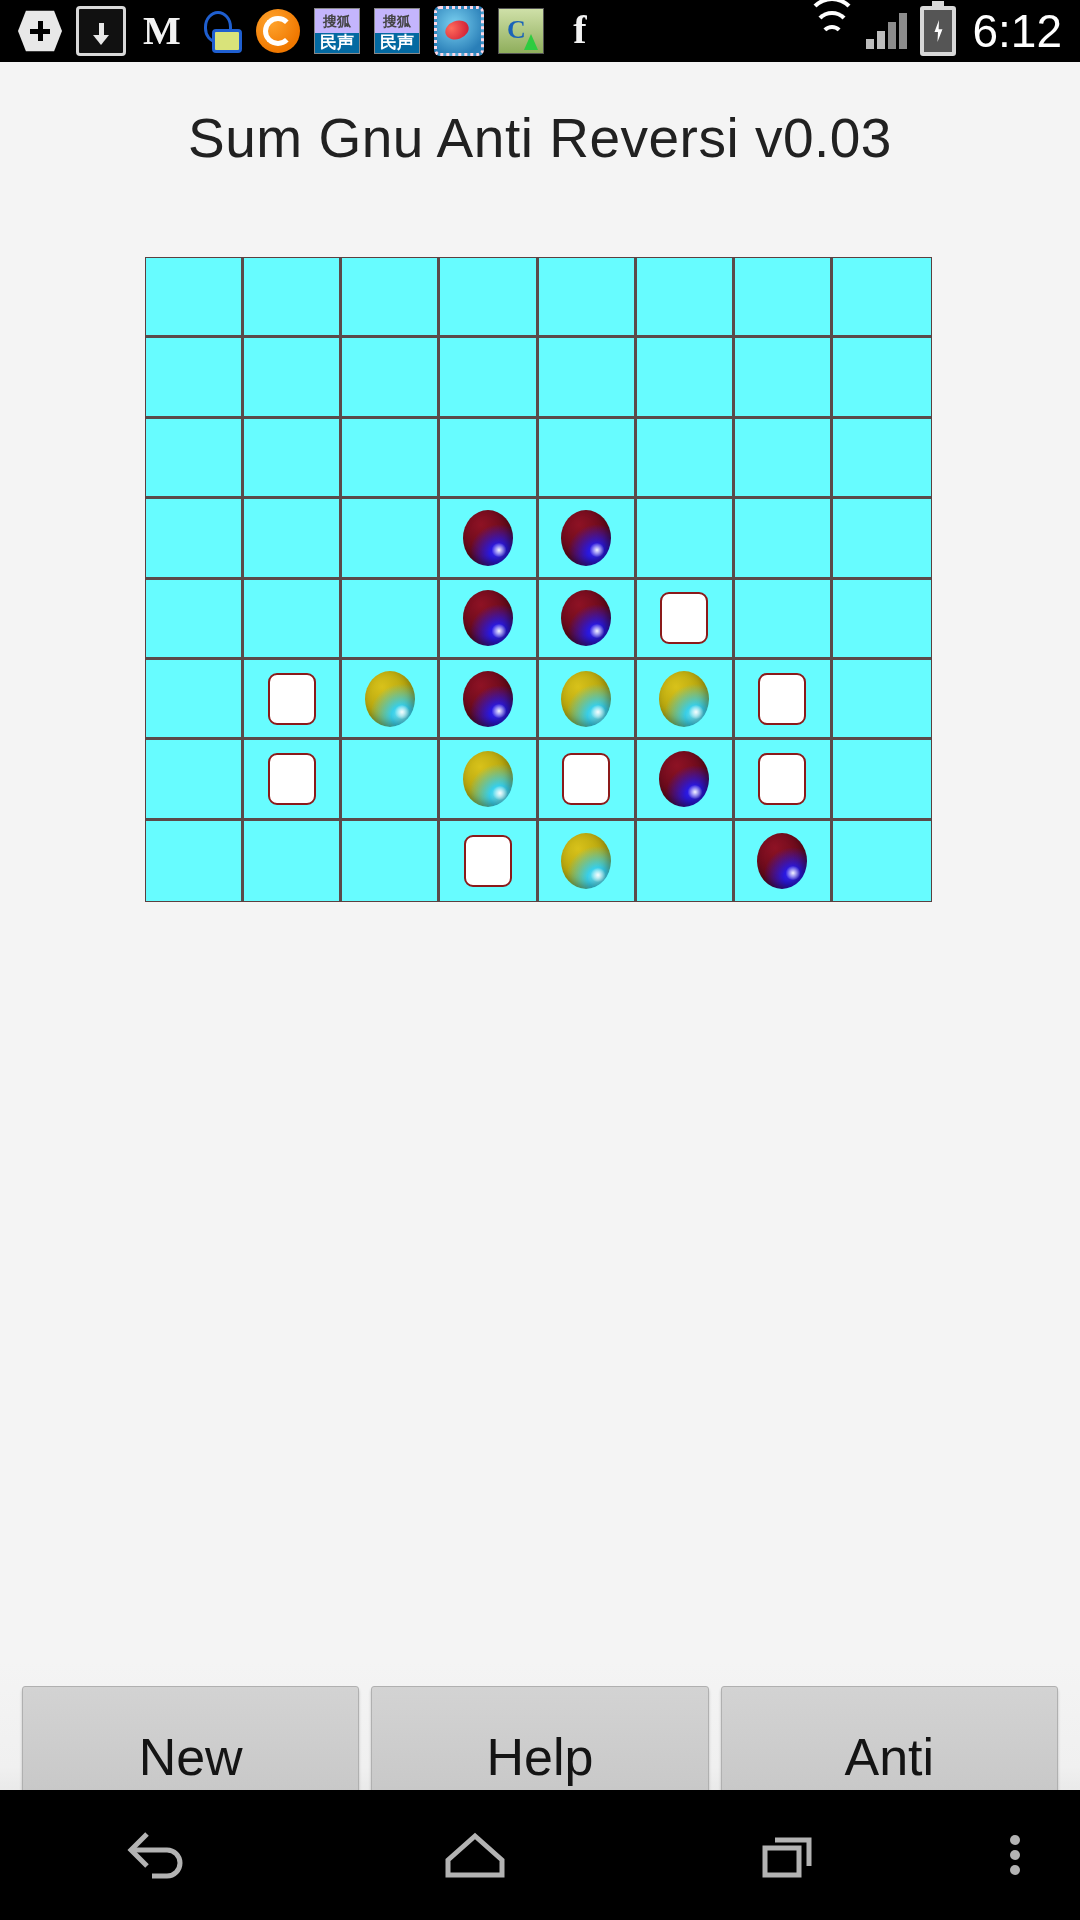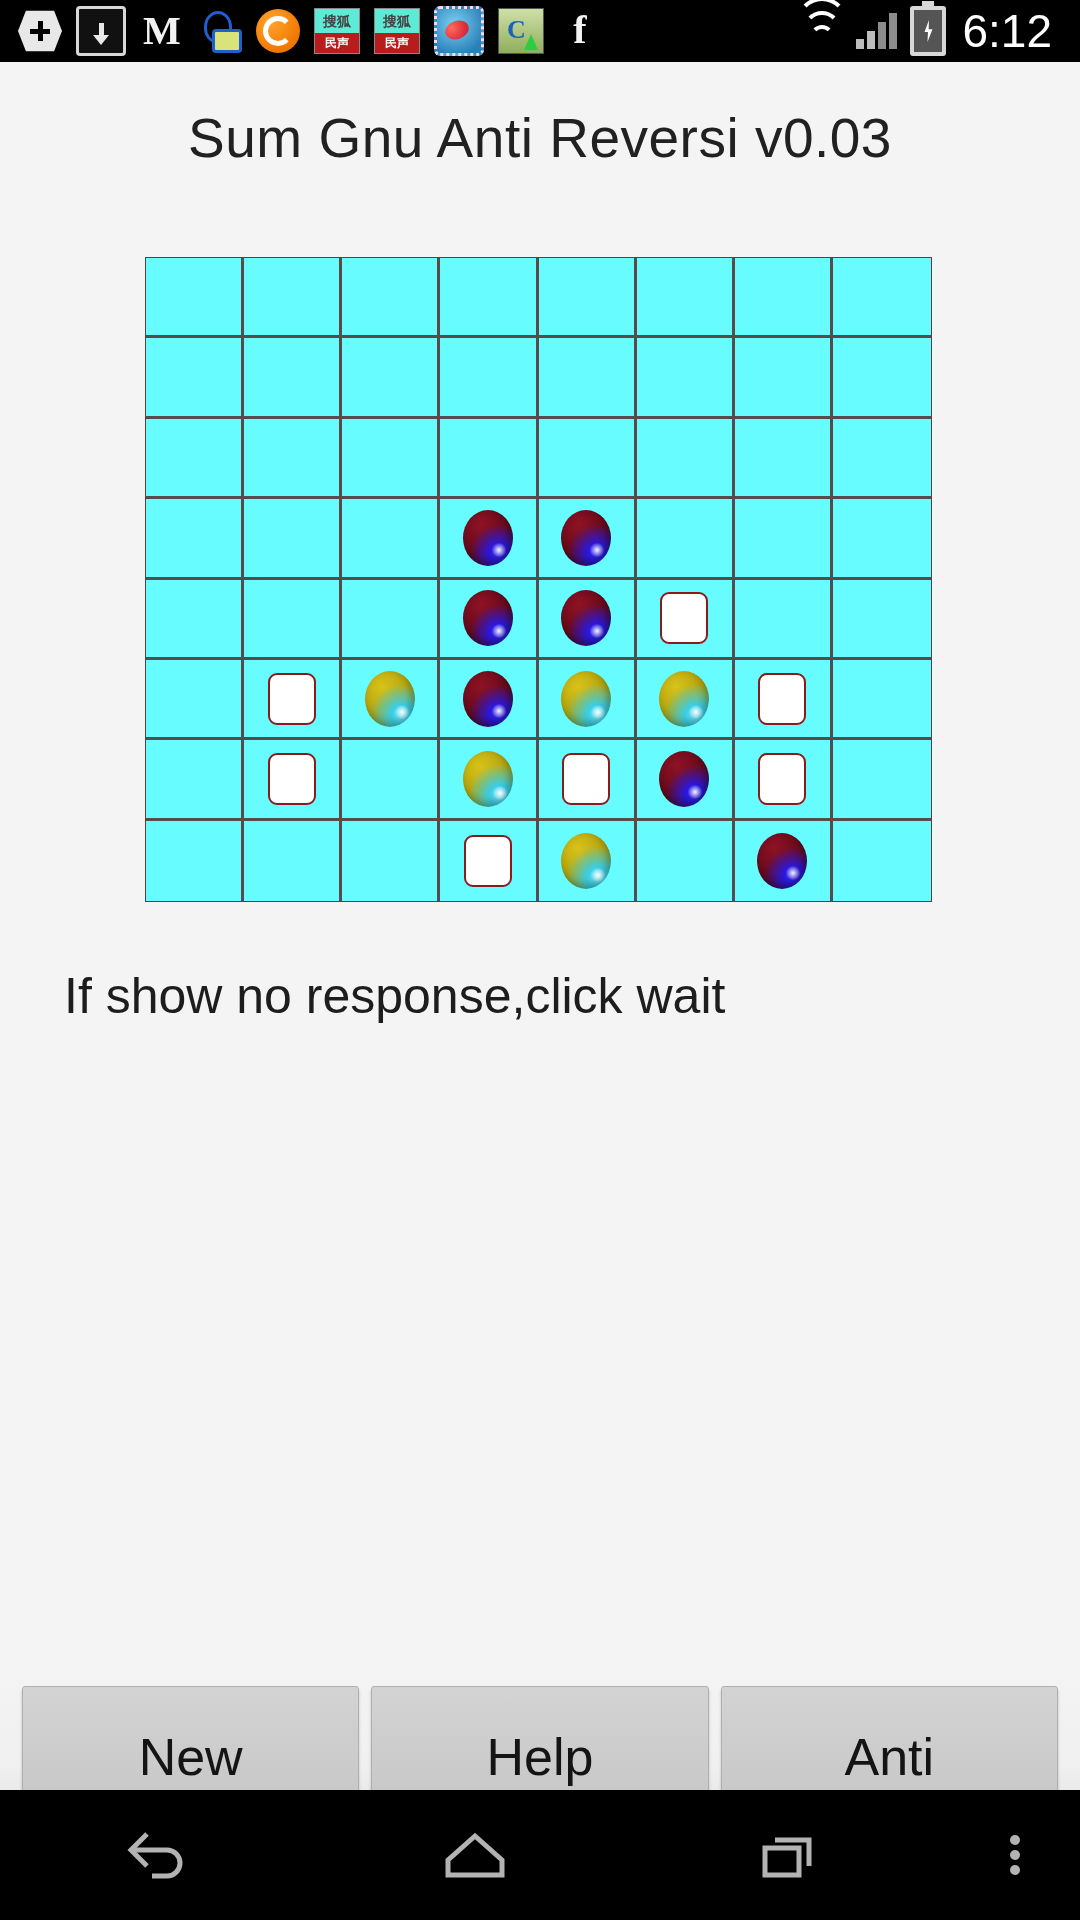--- a/index.html
+++ b/index.html
@@ -10,21 +10,21 @@
     overflow:hidden;
     position:relative;
   }
 
   
   #statusbar{
     position:absolute;left:0;top:0;width:1080px;height:62px;
     background:#000;display:flex;align-items:center;
   }
   .sb-left{display:flex;align-items:center;padding-left:18px;gap:14px;flex:1;}
-  .sb-right{display:flex;align-items:center;gap:10px;padding-right:28px;justify-content:flex-end;}
+  .sb-right{display:flex;align-items:center;gap:10px;padding-right:18px;justify-content:flex-end;}
   .sbicon{width:44px;height:44px;position:relative;display:block;}
 
   .ic-plus{background:#e8e8e8;clip-path:polygon(18% 4%,82% 4%,100% 50%,82% 96%,18% 96%,0% 50%);}
   .ic-plus:after{content:"";position:absolute;left:50%;top:50%;width:20px;height:20px;
     transform:translate(-50%,-50%);
     background:
       linear-gradient(#000,#000) center/20px 5px no-repeat,
       linear-gradient(#000,#000) center/5px 20px no-repeat;}
 
   .ic-down{border:3px solid #d8d8d8;border-radius:4px;background:#111;}
@@ -47,24 +47,24 @@
   .ic-qq:before{content:"";position:absolute;left:6px;top:2px;width:22px;height:26px;
     border:3px solid #1f5fd0;border-radius:50% 50% 45% 45%;}
   .ic-qq:after{content:"";position:absolute;left:14px;top:20px;width:24px;height:18px;
     background:#d9e37a;border:3px solid #1f5fd0;border-radius:4px;}
 
   .ic-orange{background:radial-gradient(circle at 35% 30%,#ffa42e,#f07800 70%);border-radius:50%;}
   .ic-orange:after{content:"";position:absolute;left:50%;top:50%;transform:translate(-50%,-50%);
     width:20px;height:20px;border:5px solid #fff;border-radius:50%;border-right-color:transparent;}
 
   .ic-sohu{background:#fff;border:1px solid #888;}
-  .ic-sohu .top{position:absolute;left:0;top:0;width:100%;height:55%;background:#5eead4;
+  .ic-sohu .top{position:absolute;left:0;top:0;width:100%;height:55%;background:#c4b5fd;
     color:#444;font-size:14px;line-height:24px;text-align:center;font-weight:700;}
-  .ic-sohu .bot{position:absolute;left:0;bottom:0;width:100%;height:45%;background:#b91c1c;
-    color:#fff;font-size:12px;line-height:20px;text-align:center;font-weight:700;}
+  .ic-sohu .bot{position:absolute;left:0;bottom:0;width:100%;height:45%;background:#0369a1;
+    color:#fff;font-size:17px;line-height:20px;text-align:center;font-weight:700;}
 
   .ic-candy{background:radial-gradient(circle at 40% 35%,#7ad0f0,#2a7fb8 80%);
     border:3px dotted #ffd7e6;border-radius:6px;}
   .ic-candy:after{content:"";position:absolute;left:8px;top:12px;width:24px;height:18px;
     background:radial-gradient(circle at 30% 30%,#ff6b5b,#c8102e);border-radius:50%;transform:rotate(-20deg);}
 
   .ic-nav{background:linear-gradient(#cfe0a8,#8fae5c);border:1px solid #555;}
   .ic-nav:after{content:"C";position:absolute;left:8px;top:6px;color:#1a63b8;font-size:26px;
     font-weight:700;font-family:"Liberation Serif",serif;}
   .ic-nav:before{content:"";position:absolute;right:5px;bottom:3px;width:0;height:0;
@@ -318,21 +318,20 @@
           <div class="piece yellow"></div>
         </div>
         <div class="cell lastrow"></div>
         <div class="cell lastrow">
           <div class="piece red"></div>
         </div>
         <div class="cell lastcol lastrow"></div>
       </div>
   </div>
 
-  <div id="status">If show no response,click wait</div>
 
   <div id="buttonbar">
     <div class="btn">New</div>
     <div class="btn">Help</div>
     <div class="btn">Anti</div>
   </div>
 </div>
 
 <div id="navbar">
   <div class="nav-slot">

